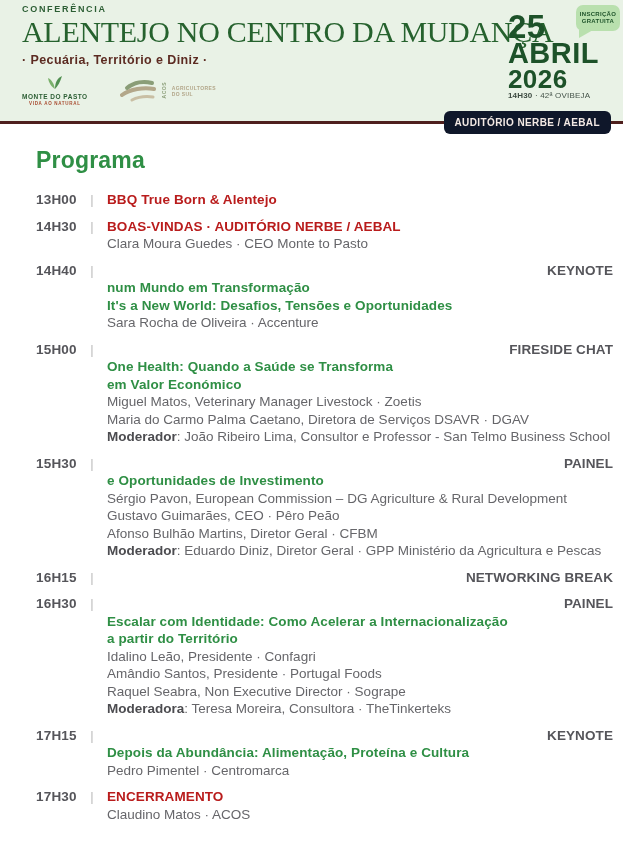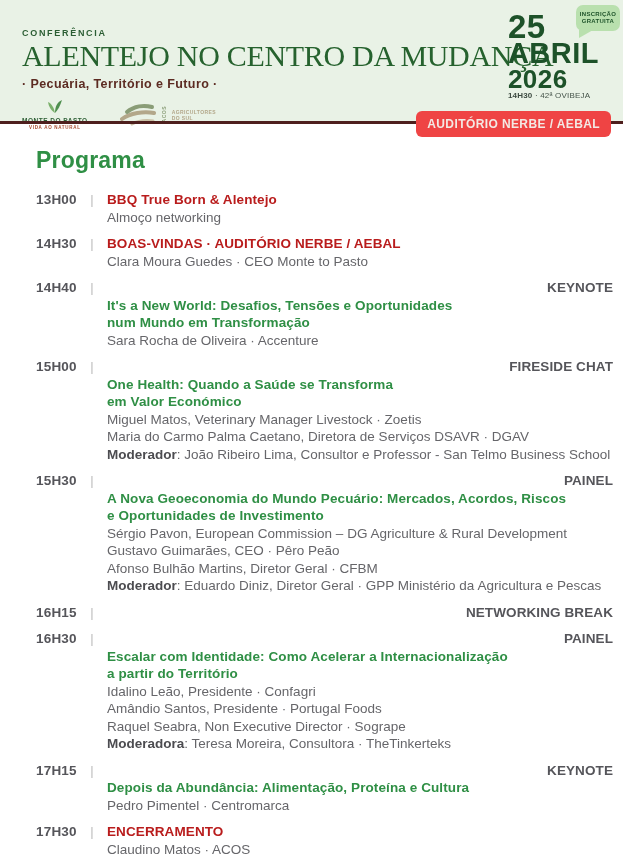--- a/index.html
+++ b/index.html
@@ -10,21 +10,21 @@
     overflow:hidden;
     -webkit-font-smoothing:antialiased;
   }
 
   
   .header {
     position:relative;
     height:121px;
     background:#e9f2e6;
     box-sizing:border-box;
-    padding:28px 20px 0 22px;
+    padding:4px 20px 0 22px;
   }
   .eyebrow {
     font-size:9px; font-weight:bold; letter-spacing:1.7px;
     color:#2c5e34;
   }
   .main-title {
     font-family:"Liberation Serif", serif;
     font-size:30px; line-height:32px;
     color:#26622e;
     letter-spacing:-0.3px;
@@ -70,22 +70,22 @@
     width:0; height:0;
     border-top:8px solid #b9e0ae;
     border-right:14px solid transparent;
   }
 
   
   .line-wrap { position:relative; }
   .maroon-line { height:3px; background:#4e1f1d; }
   .venue-pill {
     position:absolute; top:-10px; right:12px;
-    background:#ef4444; color:#f3e9e4;
-    font-size:12px; font-weight:bold; letter-spacing:0.4px;
+    background:#0f172a; color:#f3e9e4;
+    font-size:10px; font-weight:bold; letter-spacing:0.4px;
     padding:6px 11px; border-radius:6px;
     white-space:nowrap;
   }
 
   
   .main-area { padding:0 10px 0 36px; }
   .programa-heading {
     margin-top:23px;
     font-size:23px; font-weight:bold; letter-spacing:0.2px;
     color:#2f8f45;
@@ -111,21 +111,21 @@
   .person b { color:#4c4c50; }
 </style>
 </head>
 <body>
 
 <div>
 
   <div class="header">
     <div class="eyebrow">CONFERÊNCIA</div>
     <div class="main-title">ALENTEJO NO CENTRO DA MUDANÇA</div>
-    <div class="subtitle">· Pecuária, Território e Futuro ·</div>
+    <div class="subtitle">· Pecuária, Território e Diniz ·</div>
 
     <div class="logos">
       <div class="logo-monte">
         <span>
           <svg width="18" height="15" viewBox="0 0 18 15">
             <path d="M9 14 C9 8 11 3 16 1 C14 7 12 11 9 14 Z" fill="#4f8f4f"></path>
             <path d="M9 14 C8 9 6 5 2 3 C3 9 6 12 9 14 Z" fill="#7ab06b"></path>
           </svg>
         </span>
         <div class="logo-monte-name">MONTE DO PASTO</div>
@@ -170,59 +170,57 @@
   </div>
 
   <div class="main-area">
     <div class="programa-heading">Programa</div>
     <div class="entries">
         <div class="entry">
     <div class="entry-time">13H00</div>
     <div class="entry-sep">|</div>
     <div class="entry-content">
       <div class="entry-head head-green">BBQ True Born &amp; Alentejo</div>
-    <div class="person">Almoço networking</div>
           </div>
   </div>
         <div class="entry">
     <div class="entry-time">14H30</div>
     <div class="entry-sep">|</div>
     <div class="entry-content">
       <div class="entry-head head-green">BOAS-VINDAS · AUDITÓRIO NERBE / AEBAL</div>
     <div class="person">Clara Moura Guedes · CEO Monte to Pasto</div>
           </div>
   </div>
         <div class="entry">
     <div class="entry-time">14H40</div>
     <div class="entry-sep">|</div>
     <div class="entry-content">
       <div class="entry-head head-gray">KEYNOTE</div>
-    <div class="title-line">It's a New World: Desafios, Tensões e Oportunidades</div>
-            <div class="title-line">num Mundo em Transformação</div>
+    <div class="title-line">num Mundo em Transformação</div>
+            <div class="title-line">It's a New World: Desafios, Tensões e Oportunidades</div>
             <div class="person">Sara Rocha de Oliveira · Accenture</div>
           </div>
   </div>
         <div class="entry">
     <div class="entry-time">15H00</div>
     <div class="entry-sep">|</div>
     <div class="entry-content">
       <div class="entry-head head-gray">FIRESIDE CHAT</div>
     <div class="title-line">One Health: Quando a Saúde se Transforma</div>
             <div class="title-line">em Valor Económico</div>
             <div class="person">Miguel Matos, Veterinary Manager Livestock · Zoetis</div>
             <div class="person">Maria do Carmo Palma Caetano, Diretora de Serviços DSAVR · DGAV</div>
             <div class="person"><b>Moderador</b>: João Ribeiro Lima, Consultor e Professor - San Telmo Business School</div>
           </div>
   </div>
         <div class="entry">
     <div class="entry-time">15H30</div>
     <div class="entry-sep">|</div>
     <div class="entry-content">
       <div class="entry-head head-gray">PAINEL</div>
-    <div class="title-line">A Nova Geoeconomia do Mundo Pecuário: Mercados, Acordos, Riscos</div>
             <div class="title-line">e Oportunidades de Investimento</div>
             <div class="person">Sérgio Pavon, European Commission – DG Agriculture &amp; Rural Development</div>
             <div class="person">Gustavo Guimarães, CEO · Pêro Peão</div>
             <div class="person">Afonso Bulhão Martins, Diretor Geral · CFBM</div>
             <div class="person"><b>Moderador</b>: Eduardo Diniz, Diretor Geral · GPP Ministério da Agricultura e Pescas</div>
           </div>
   </div>
         <div class="entry">
     <div class="entry-time">16H15</div>
     <div class="entry-sep">|</div>

